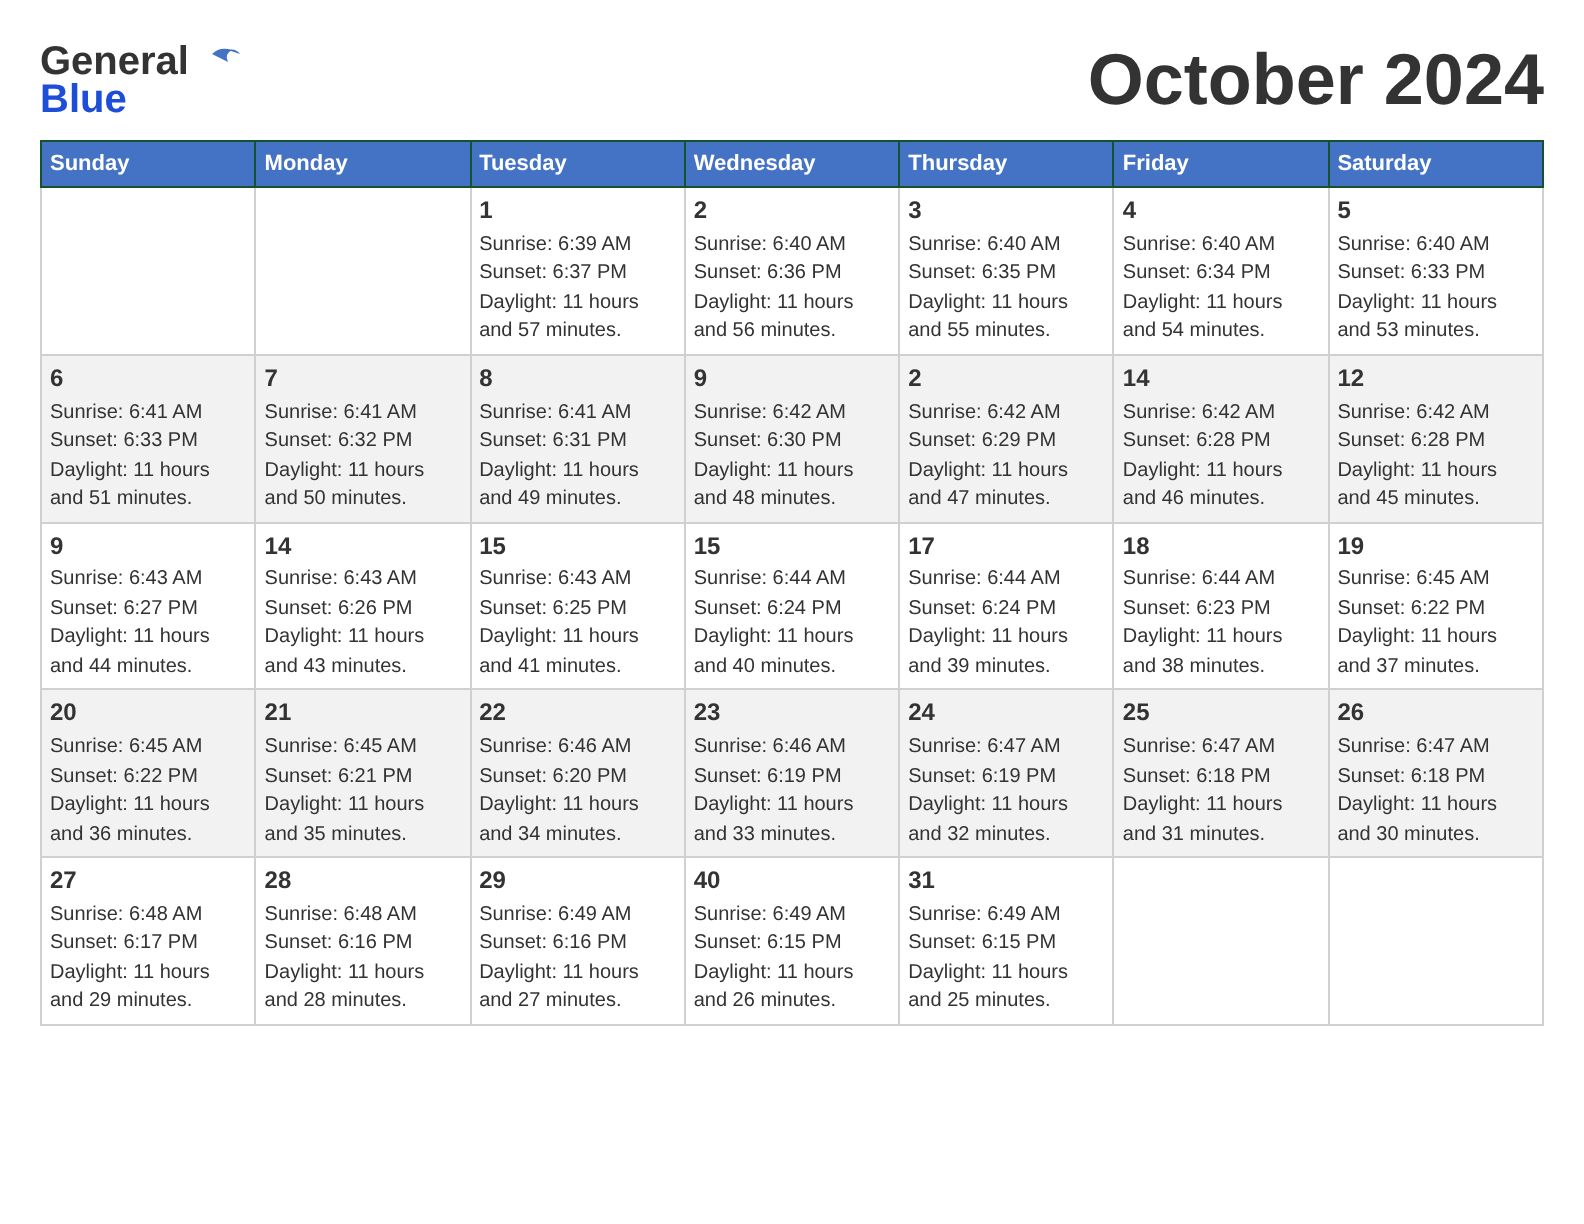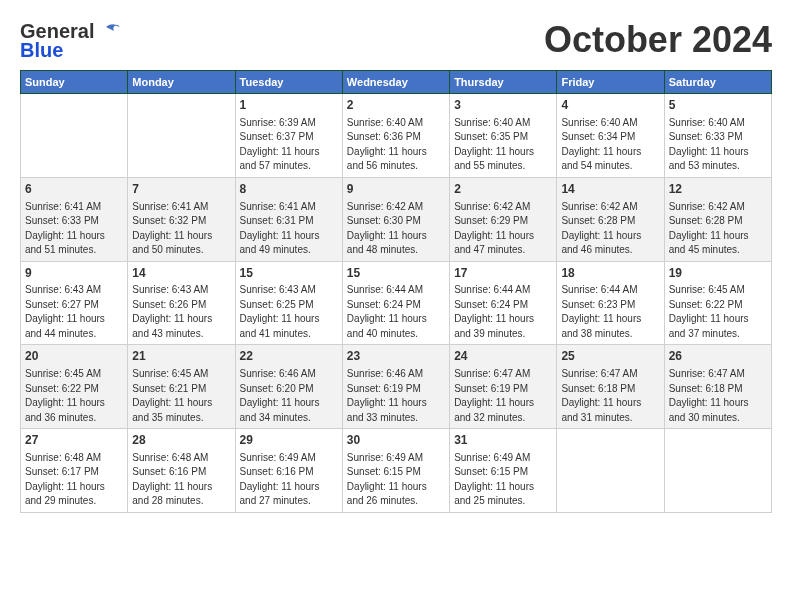--- a/index.html
+++ b/index.html
@@ -236,21 +236,21 @@
         </td>
         <td>
           <span class="day-num">28</span>
           <div class="day-info">Sunrise: 6:48 AM<br>Sunset: 6:16 PM<br>Daylight: 11 hours and 28 minutes.</div>
         </td>
         <td>
           <span class="day-num">29</span>
           <div class="day-info">Sunrise: 6:49 AM<br>Sunset: 6:16 PM<br>Daylight: 11 hours and 27 minutes.</div>
         </td>
         <td>
-          <span class="day-num">30</span>
+          <span class="day-num">40</span>
           <div class="day-info">Sunrise: 6:49 AM<br>Sunset: 6:15 PM<br>Daylight: 11 hours and 26 minutes.</div>
         </td>
         <td>
           <span class="day-num">31</span>
           <div class="day-info">Sunrise: 6:49 AM<br>Sunset: 6:15 PM<br>Daylight: 11 hours and 25 minutes.</div>
         </td>
         <td class="empty-cell"></td>
         <td class="empty-cell"></td>
       </tr>
     </tbody>

